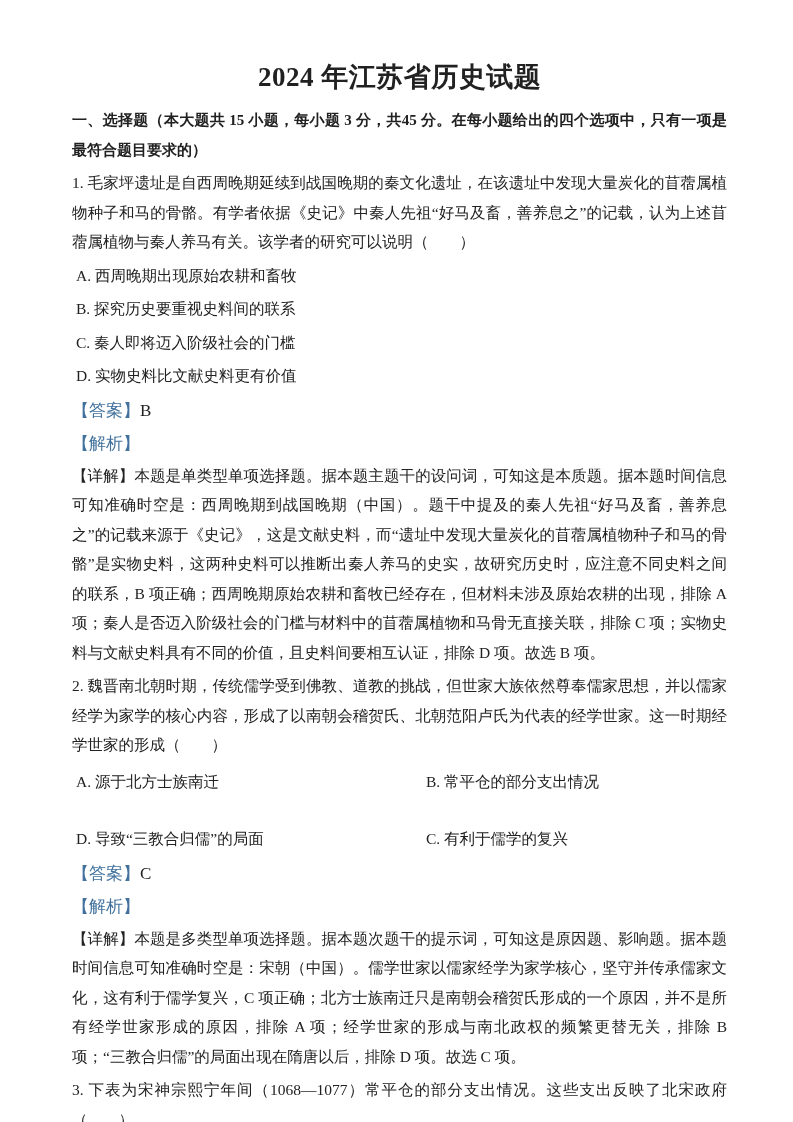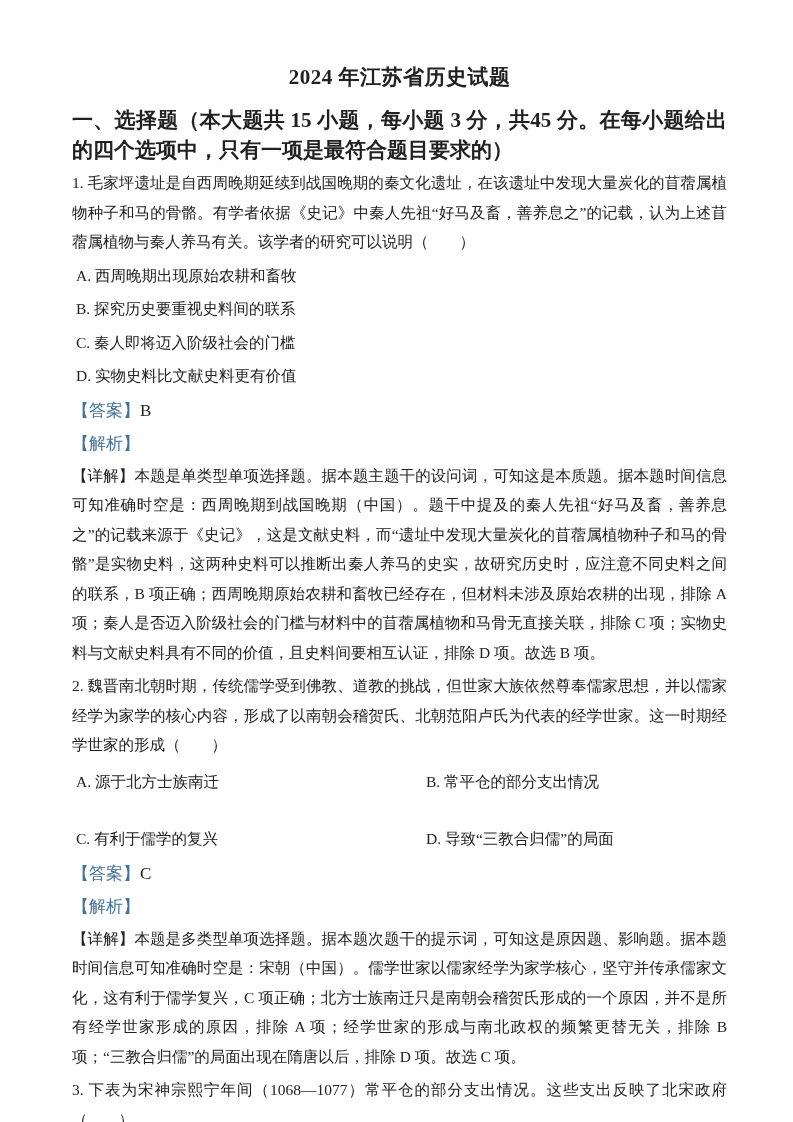--- a/index.html
+++ b/index.html
@@ -15,29 +15,29 @@
     overflow: hidden;
   }
   .page {
     box-sizing: border-box;
     width: 793px;
     height: 1122px;
     padding: 62px 66px 0 72px;
     overflow: hidden;
   }
   .doc-title {
-    font-size: 21px;
+    font-size: 27px;
     font-weight: bold;
     text-align: center;
     line-height: 30px;
     margin: 0 0 13px 0;
     letter-spacing: 0.5px;
   }
   .sec-heading {
-    font-size: 21px;
+    font-size: 15px;
     font-weight: bold;
     line-height: 30px;
     text-align: justify;
     margin: 0 0 3px 0;
   }
   p { margin: 4px; }
   .para {
     font-size: 15.5px;
     line-height: 29.5px;
     text-align: justify;
@@ -82,22 +82,22 @@
     <p class="meta-line"><span class="accent">【答案】</span><span>B</span></p>
     <p class="meta-line"><span class="accent">【解析】</span></p>
     <p class="para detail">【详解】本题是单类型单项选择题。据本题主题干的设问词，可知这是本质题。据本题时间信息可知准确时空是：西周晚期到战国晚期（中国）。题干中提及的秦人先祖“好马及畜，善养息之”的记载来源于《史记》，这是文献史料，而“遗址中发现大量炭化的苜蓿属植物种子和马的骨骼”是实物史料，这两种史料可以推断出秦人养马的史实，故研究历史时，应注意不同史料之间的联系，B 项正确；西周晚期原始农耕和畜牧已经存在，但材料未涉及原始农耕的出现，排除 A 项；秦人是否迈入阶级社会的门槛与材料中的苜蓿属植物和马骨无直接关联，排除 C 项；实物史料与文献史料具有不同的价值，且史料间要相互认证，排除 D 项。故选 B 项。</p>
   </section>
 
   <section>
     <p class="para stem">2. 魏晋南北朝时期，传统儒学受到佛教、道教的挑战，但世家大族依然尊奉儒家思想，并以儒家经学为家学的核心内容，形成了以南朝会稽贺氏、北朝范阳卢氏为代表的经学世家。这一时期经学世家的形成（　　）</p>
     <div class="opt-grid">
       <p class="opt-line">A.  源于北方士族南迁</p>
       <p class="opt-line">B.  常平仓的部分支出情况</p>
+      <p class="opt-line">D.  导致“三教合归儒”的局面</p>
       <p class="opt-line">C.  有利于儒学的复兴</p>
-      <p class="opt-line">D.  导致“三教合归儒”的局面</p>
     </div>
     <p class="meta-line"><span class="accent">【答案】</span><span>C</span></p>
     <p class="meta-line"><span class="accent">【解析】</span></p>
     <p class="para detail">【详解】本题是多类型单项选择题。据本题次题干的提示词，可知这是原因题、影响题。据本题时间信息可知准确时空是：宋朝（中国）。儒学世家以儒家经学为家学核心，坚守并传承儒家文化，这有利于儒学复兴，C 项正确；北方士族南迁只是南朝会稽贺氏形成的一个原因，并不是所有经学世家形成的原因，排除 A 项；经学世家的形成与南北政权的频繁更替无关，排除 B 项；“三教合归儒”的局面出现在隋唐以后，排除 D 项。故选 C 项。</p>
   </section>
 
   <section>
     <p class="para stem">3. 下表为宋神宗熙宁年间（1068—1077）常平仓的部分支出情况。这些支出反映了北宋政府（　　）</p>
   </section>
 

